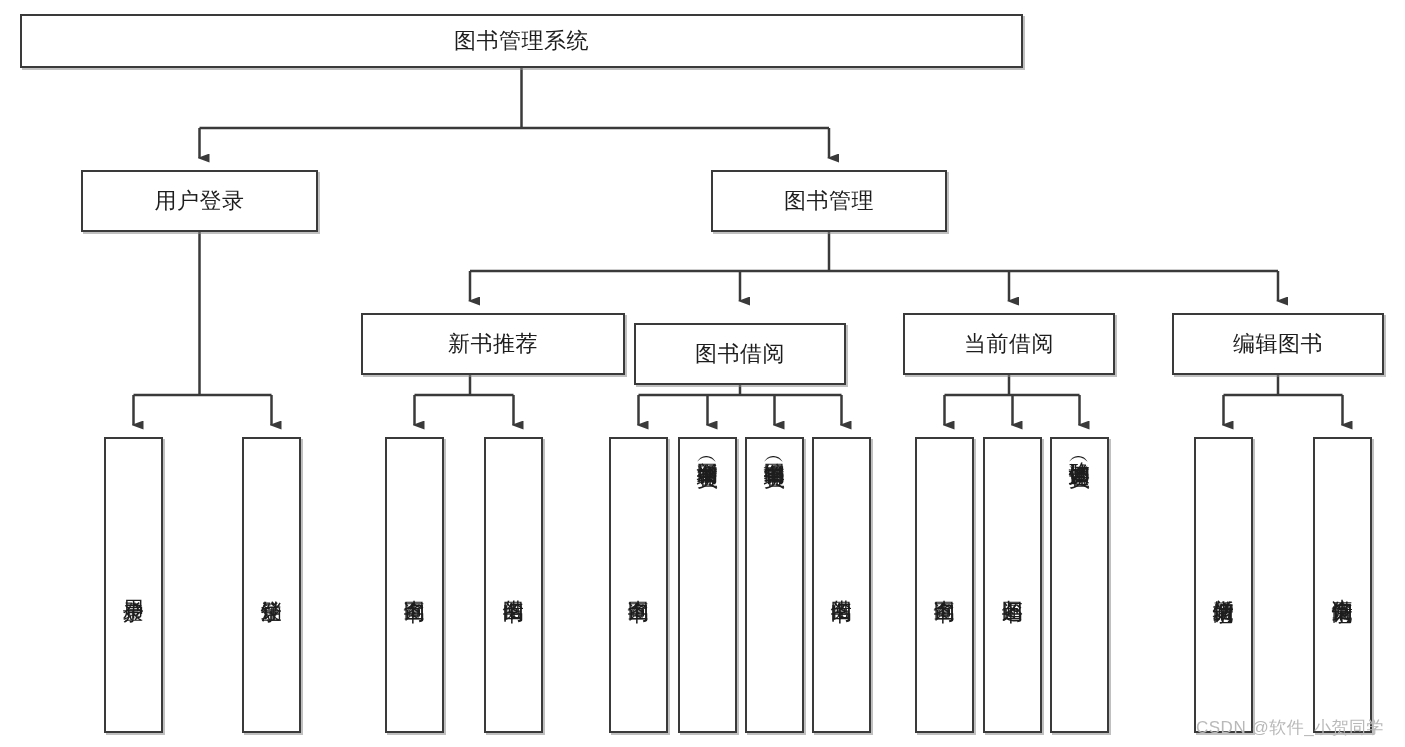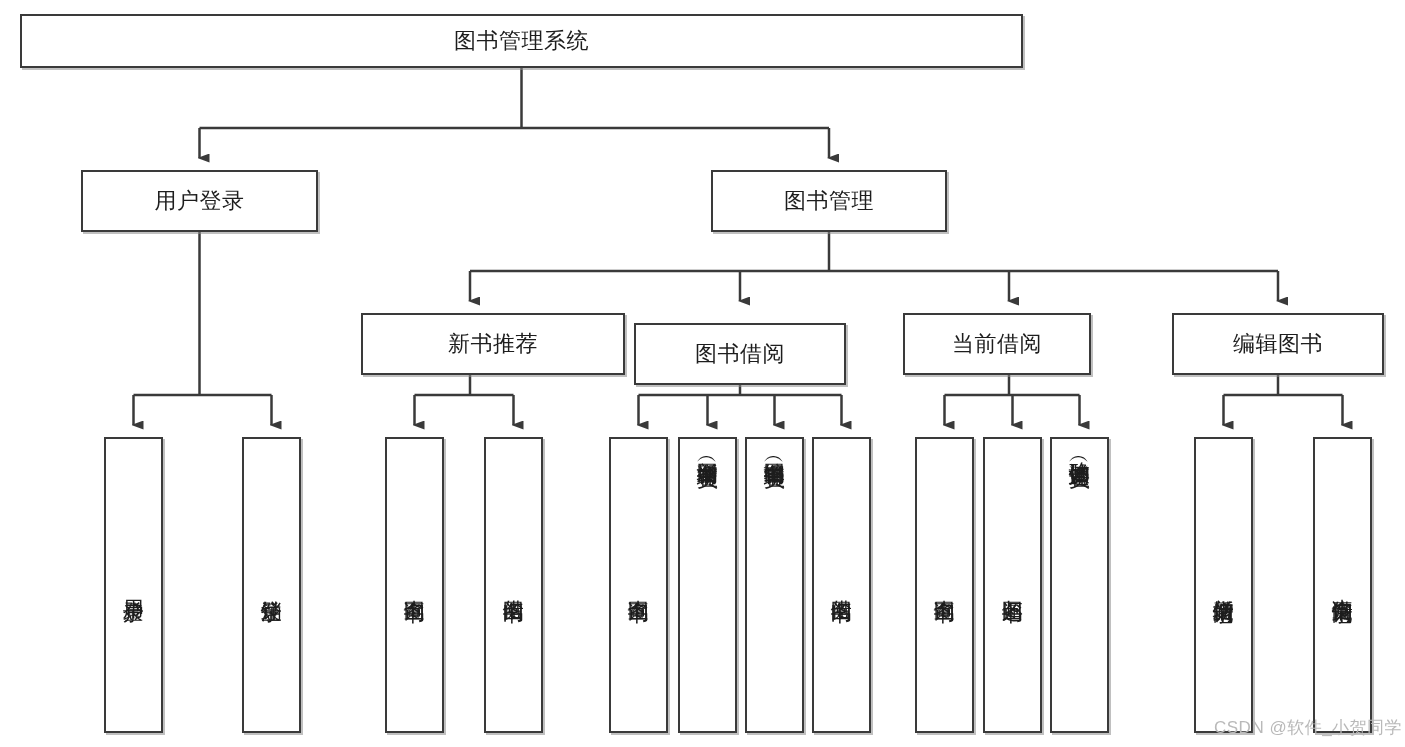--- a/index.html
+++ b/index.html
@@ -124,21 +124,21 @@
       </div>
       <div class="node" style="left: 711px; top: 170px; width: 236px; height: 62px;">
         <span class="label">图书管理</span>
       </div>
       <div class="node" style="left: 361px; top: 313px; width: 264px; height: 62px;">
         <span class="label">新书推荐</span>
       </div>
       <div class="node" style="left: 634px; top: 323px; width: 212px; height: 62px;">
         <span class="label">图书借阅</span>
       </div>
-      <div class="node" style="left: 903px; top: 313px; width: 188px; height: 62px;">
+      <div class="node" style="left: 903px; top: 313px; width: 212px; height: 62px;">
         <span class="label">当前借阅</span>
       </div>
       <div class="node" style="left: 1172px; top: 313px; width: 212px; height: 62px;">
         <span class="label">编辑图书</span>
       </div>
       <div class="node leaf centered" style="left: 104px; top: 437px; width: 59px; height: 296px;">
         <span class="label">用户登录</span>
       </div>
       <div class="node leaf centered" style="left: 242px; top: 437px; width: 59px; height: 296px;">
         <span class="label">注销登录</span>
@@ -170,14 +170,14 @@
       <div class="node leaf" style="left: 1050px; top: 437px; width: 59px; height: 296px;">
         <span class="label">确认归还（管理员）</span>
       </div>
       <div class="node leaf centered" style="left: 1194px; top: 437px; width: 59px; height: 296px;">
         <span class="label">新增借阅记录</span>
       </div>
       <div class="node leaf centered" style="left: 1313px; top: 437px; width: 59px; height: 296px;">
         <span class="label">查询借阅记录</span>
       </div>
     </div>
-  <div class="watermark" style="left: 1196px; top: 716px; color: rgb(185, 185, 185); padding-left: 18px;">CSDN @软件_小贺同学</div>
+  <div class="watermark" style="left: 1196px; top: 716px; color: rgb(185, 185, 185);">CSDN @软件_小贺同学</div>
 </div>
 
 </body></html>

